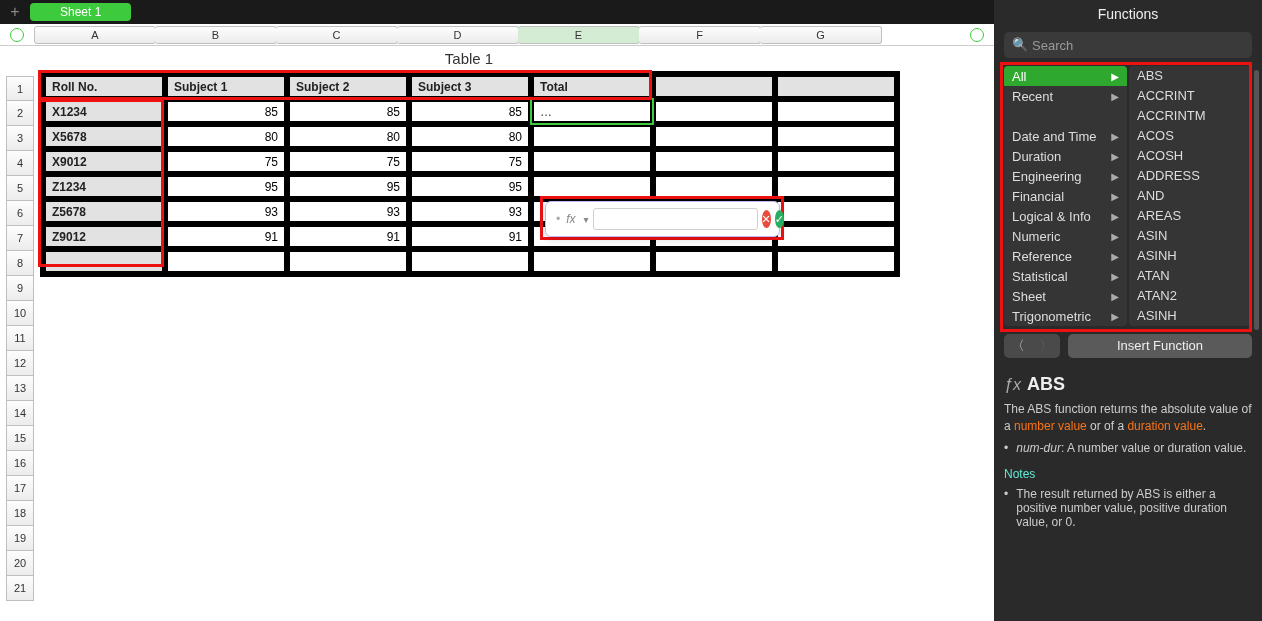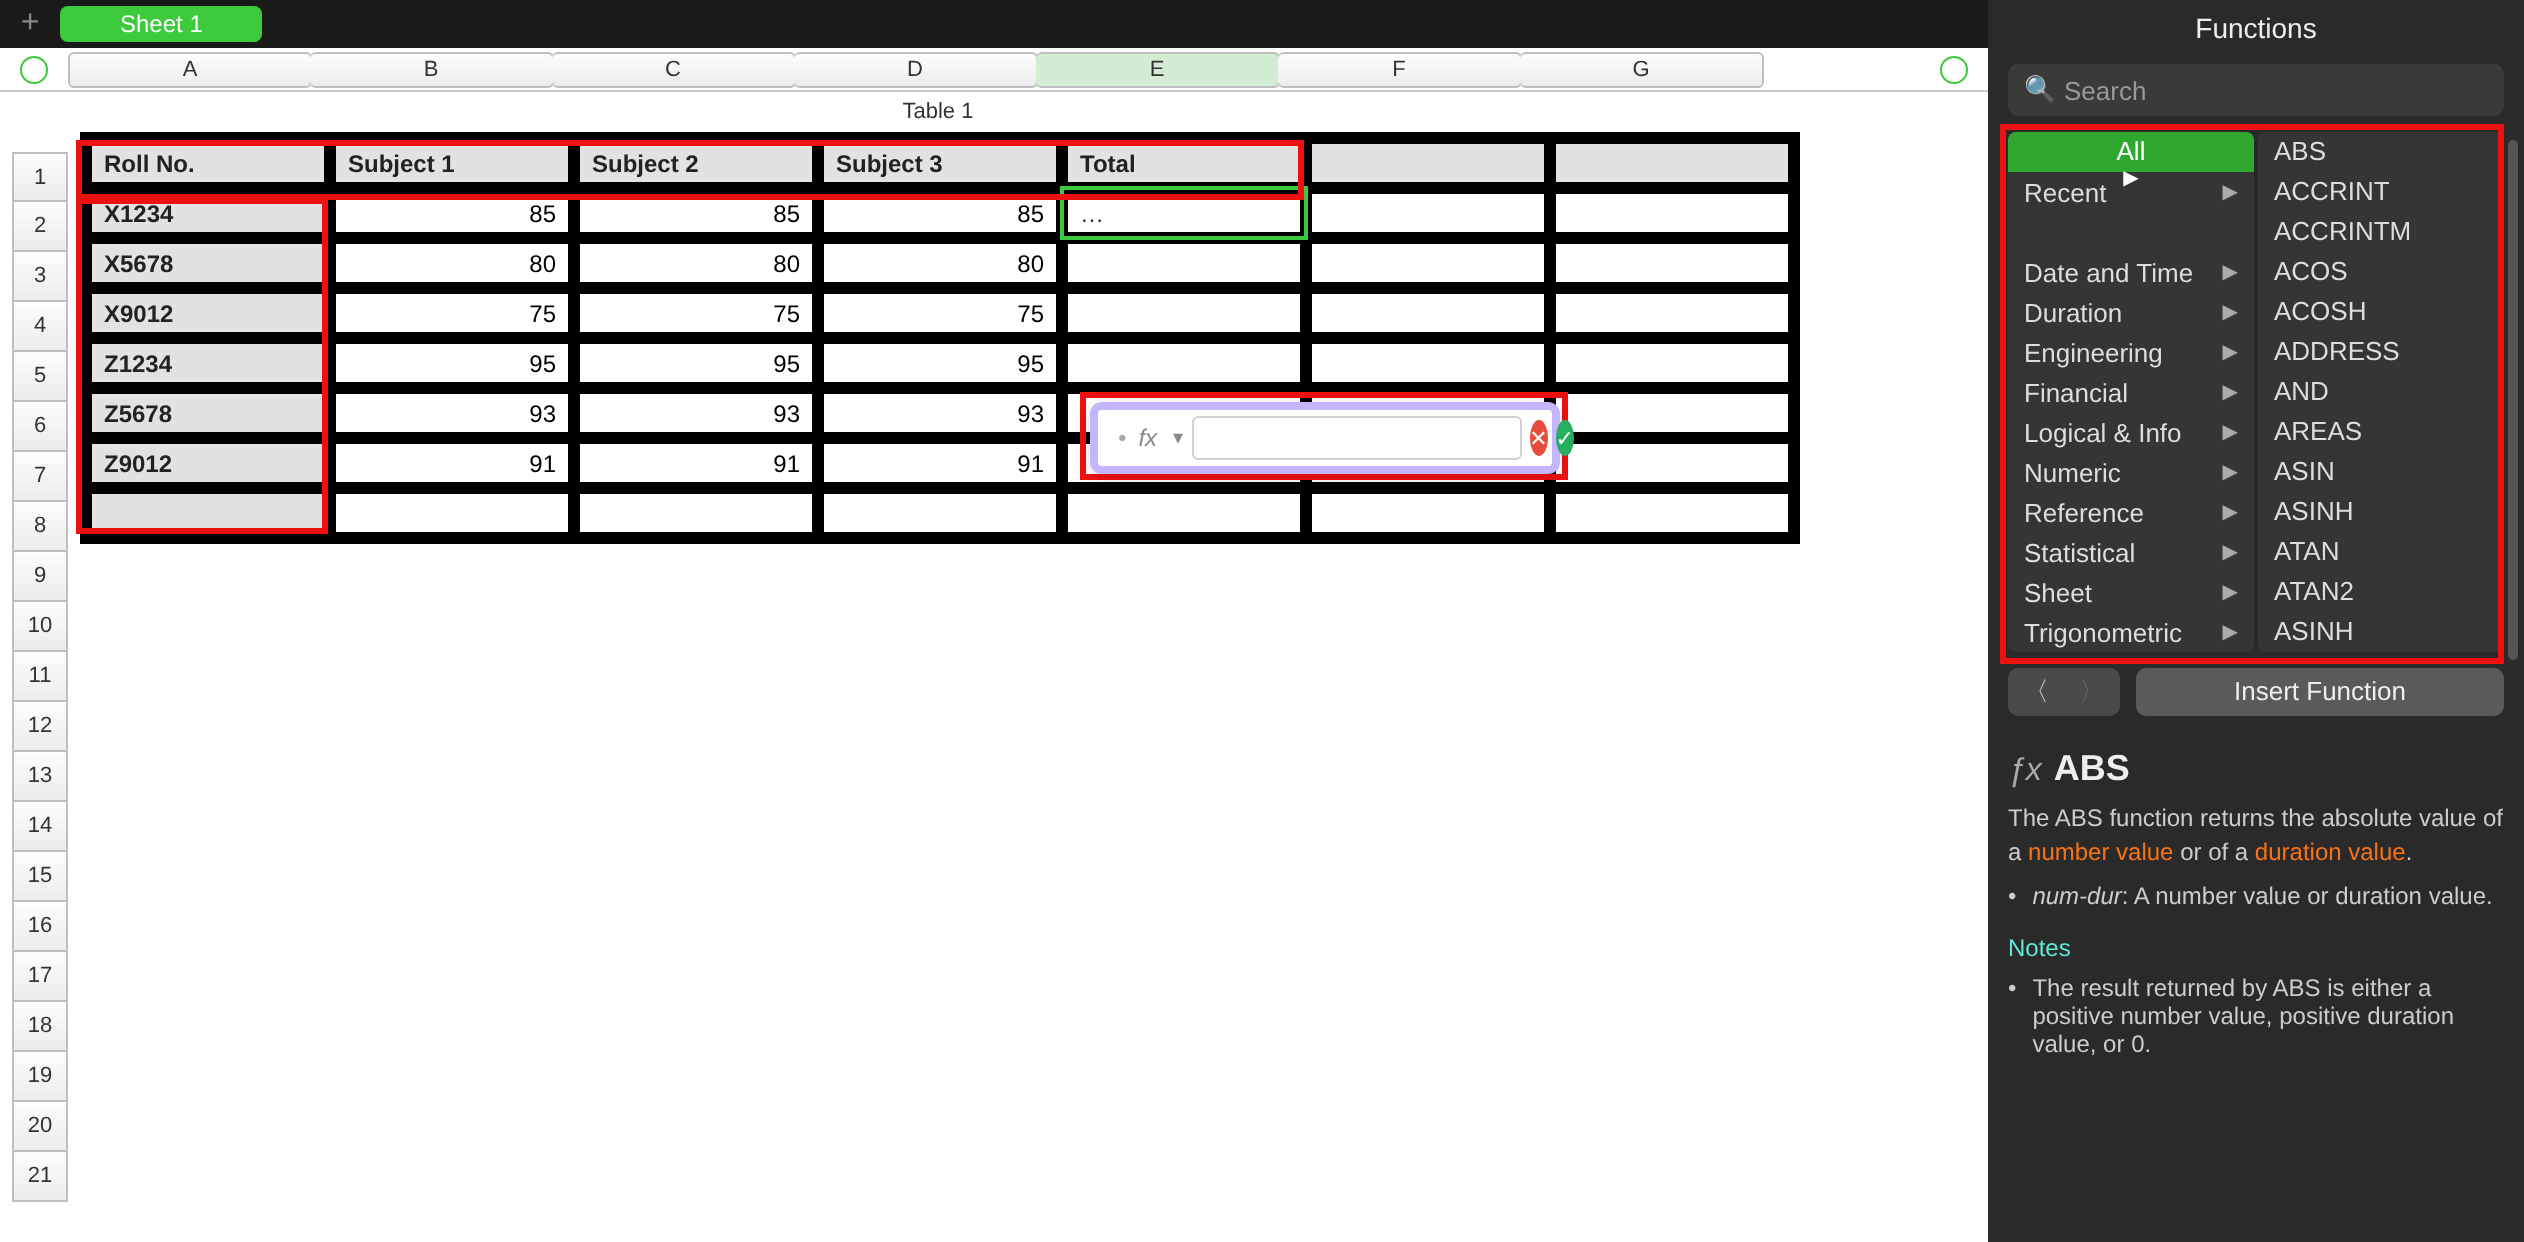--- a/index.html
+++ b/index.html
@@ -24,56 +24,56 @@
 .colhdr:first-child { border-left: 1px solid #bfbfbf; }
 .colhdr.sel { background: #d4ecd4; }
 
 
 .sheet-wrap { position: relative; flex: 1; overflow: hidden; }
 .rownums { position: absolute; left: 6px; top: 30px; width: 28px; }
 .rownum { height: 25px; border: 1px solid #bfbfbf; border-top: none; background: linear-gradient(#fdfdfd,#ececec); text-align: center; font-size: 11px; color: #333; line-height: 25px; border-radius: 0; }
 .rownum:first-child { border-top: 1px solid #bfbfbf; }
 
 .tbl-area { position: absolute; left: 40px; top: 4px; }
-.tbl-title { text-align: center; font-size: 11px; color: #333; margin-bottom: 4px; width: 858px; }
+.tbl-title { text-align: center; font-size: 15px; color: #333; margin-bottom: 4px; width: 858px; }
 table.sheet { border-collapse: collapse; }
 table.sheet td, table.sheet th { border: 6px solid #000000; height: 25px; font-size: 12px; padding: 0 6px; }
 table.sheet th { background: #e2e2e2; font-weight: 600; text-align: left; color: #222; }
 table.sheet td.rollcell { background: #e2e2e2; font-weight: 600; color: #222; }
 table.sheet td.num { text-align: right; }
 .colA { width: 122px; } .colB { width: 122px; } .colC { width: 122px; } .colD { width: 122px; } .colE { width: 122px; } .colF { width: 122px; } .colG { width: 122px; }
 .ellipsis-cell { color: #333; }
 .empty-row td { background: #fff; }
 .selE { outline: 2px solid #3dcb3d; outline-offset: -1px; }
 
 
 .redbox { position: absolute; border: 3px solid #e11; pointer-events: none; }
 
 
-.formula-pop { position: absolute; left: 545px; top: 155px; width: 235px; height: 36px; background: #fff; border: 4px solid #c4b5fd; border-radius: 6px; box-shadow: 0 2px 8px rgba(0,0,0,0.15); display: flex; align-items: center; padding: 0 6px; gap: 4px; }
+.formula-pop { position: absolute; left: 545px; top: 155px; width: 235px; height: 36px; background: #fff; border: 1px solid #c4b5fd; border-radius: 6px; box-shadow: 0 2px 8px rgba(0,0,0,0.15); display: flex; align-items: center; padding: 0 6px; gap: 4px; }
 .fx-label { font-style: italic; color: #888; font-size: 12px; padding: 0 4px; }
 .fx-label::before { content: "•"; margin-right: 6px; color: #aaa; }
 .fx-drop { color: #888; font-size: 10px; }
 .fx-input { flex: 1; height: 22px; border: 1px solid #d0d0d0; border-radius: 3px; padding: 0 4px; font-size: 12px; }
 .fx-btn { width: 18px; height: 18px; border-radius: 50%; display: flex; align-items: center; justify-content: center; font-size: 11px; color: #fff; cursor: pointer; }
 .fx-cancel { background: #e74c3c; }
 .fx-accept { background: #27ae60; }
 
 
 .side-title { text-align: center; font-size: 14px; color: #eee; height: 28px; line-height: 28px; }
 .side-search { margin: 4px 10px 8px; position: relative; }
 .side-search input { width: 100%; height: 26px; background: #3a3a3a; border: none; border-radius: 5px; color: #ccc; padding: 0 8px 0 28px; font-size: 13px; }
 .side-search input::placeholder { color: #999; }
 .search-ico { position: absolute; left: 8px; top: 5px; color: #999; font-size: 13px; }
 
 .fn-lists { display: flex; margin: 0 10px; height: 260px; }
 .fn-cat, .fn-names { width: 50%; background: #353535; border-radius: 4px; overflow-y: hidden; font-size: 13px; }
 .fn-cat { margin-right: 2px; }
 .fn-row { display: flex; justify-content: space-between; align-items: center; padding: 2px 8px; height: 20px; color: #ddd; cursor: pointer; }
-.fn-row.sel { background: #2fa82f; color: #fff; flex-direction: column; }
+.fn-row.sel { background: #2fa82f; color: #fff; }
 .fn-row .arr { color: #aaa; font-size: 10px; }
 .fn-row.sel .arr { color: #fff; }
 .fn-name { padding: 2px 8px; height: 20px; color: #ddd; cursor: pointer; }
 
 .nav-insert { display: flex; justify-content: space-between; align-items: center; margin: 8px 10px; gap: 8px; }
 .nav-btns { display: flex; background: #4a4a4a; border-radius: 5px; overflow: hidden; }
 .nav-btn { width: 28px; height: 24px; display: flex; align-items: center; justify-content: center; color: #ccc; cursor: pointer; }
 .nav-btn.dis { color: #666; }
 .insert-btn { flex: 1; background: #5a5a5a; border-radius: 5px; text-align: center; height: 24px; line-height: 24px; color: #eee; font-size: 13px; cursor: pointer; }
 

